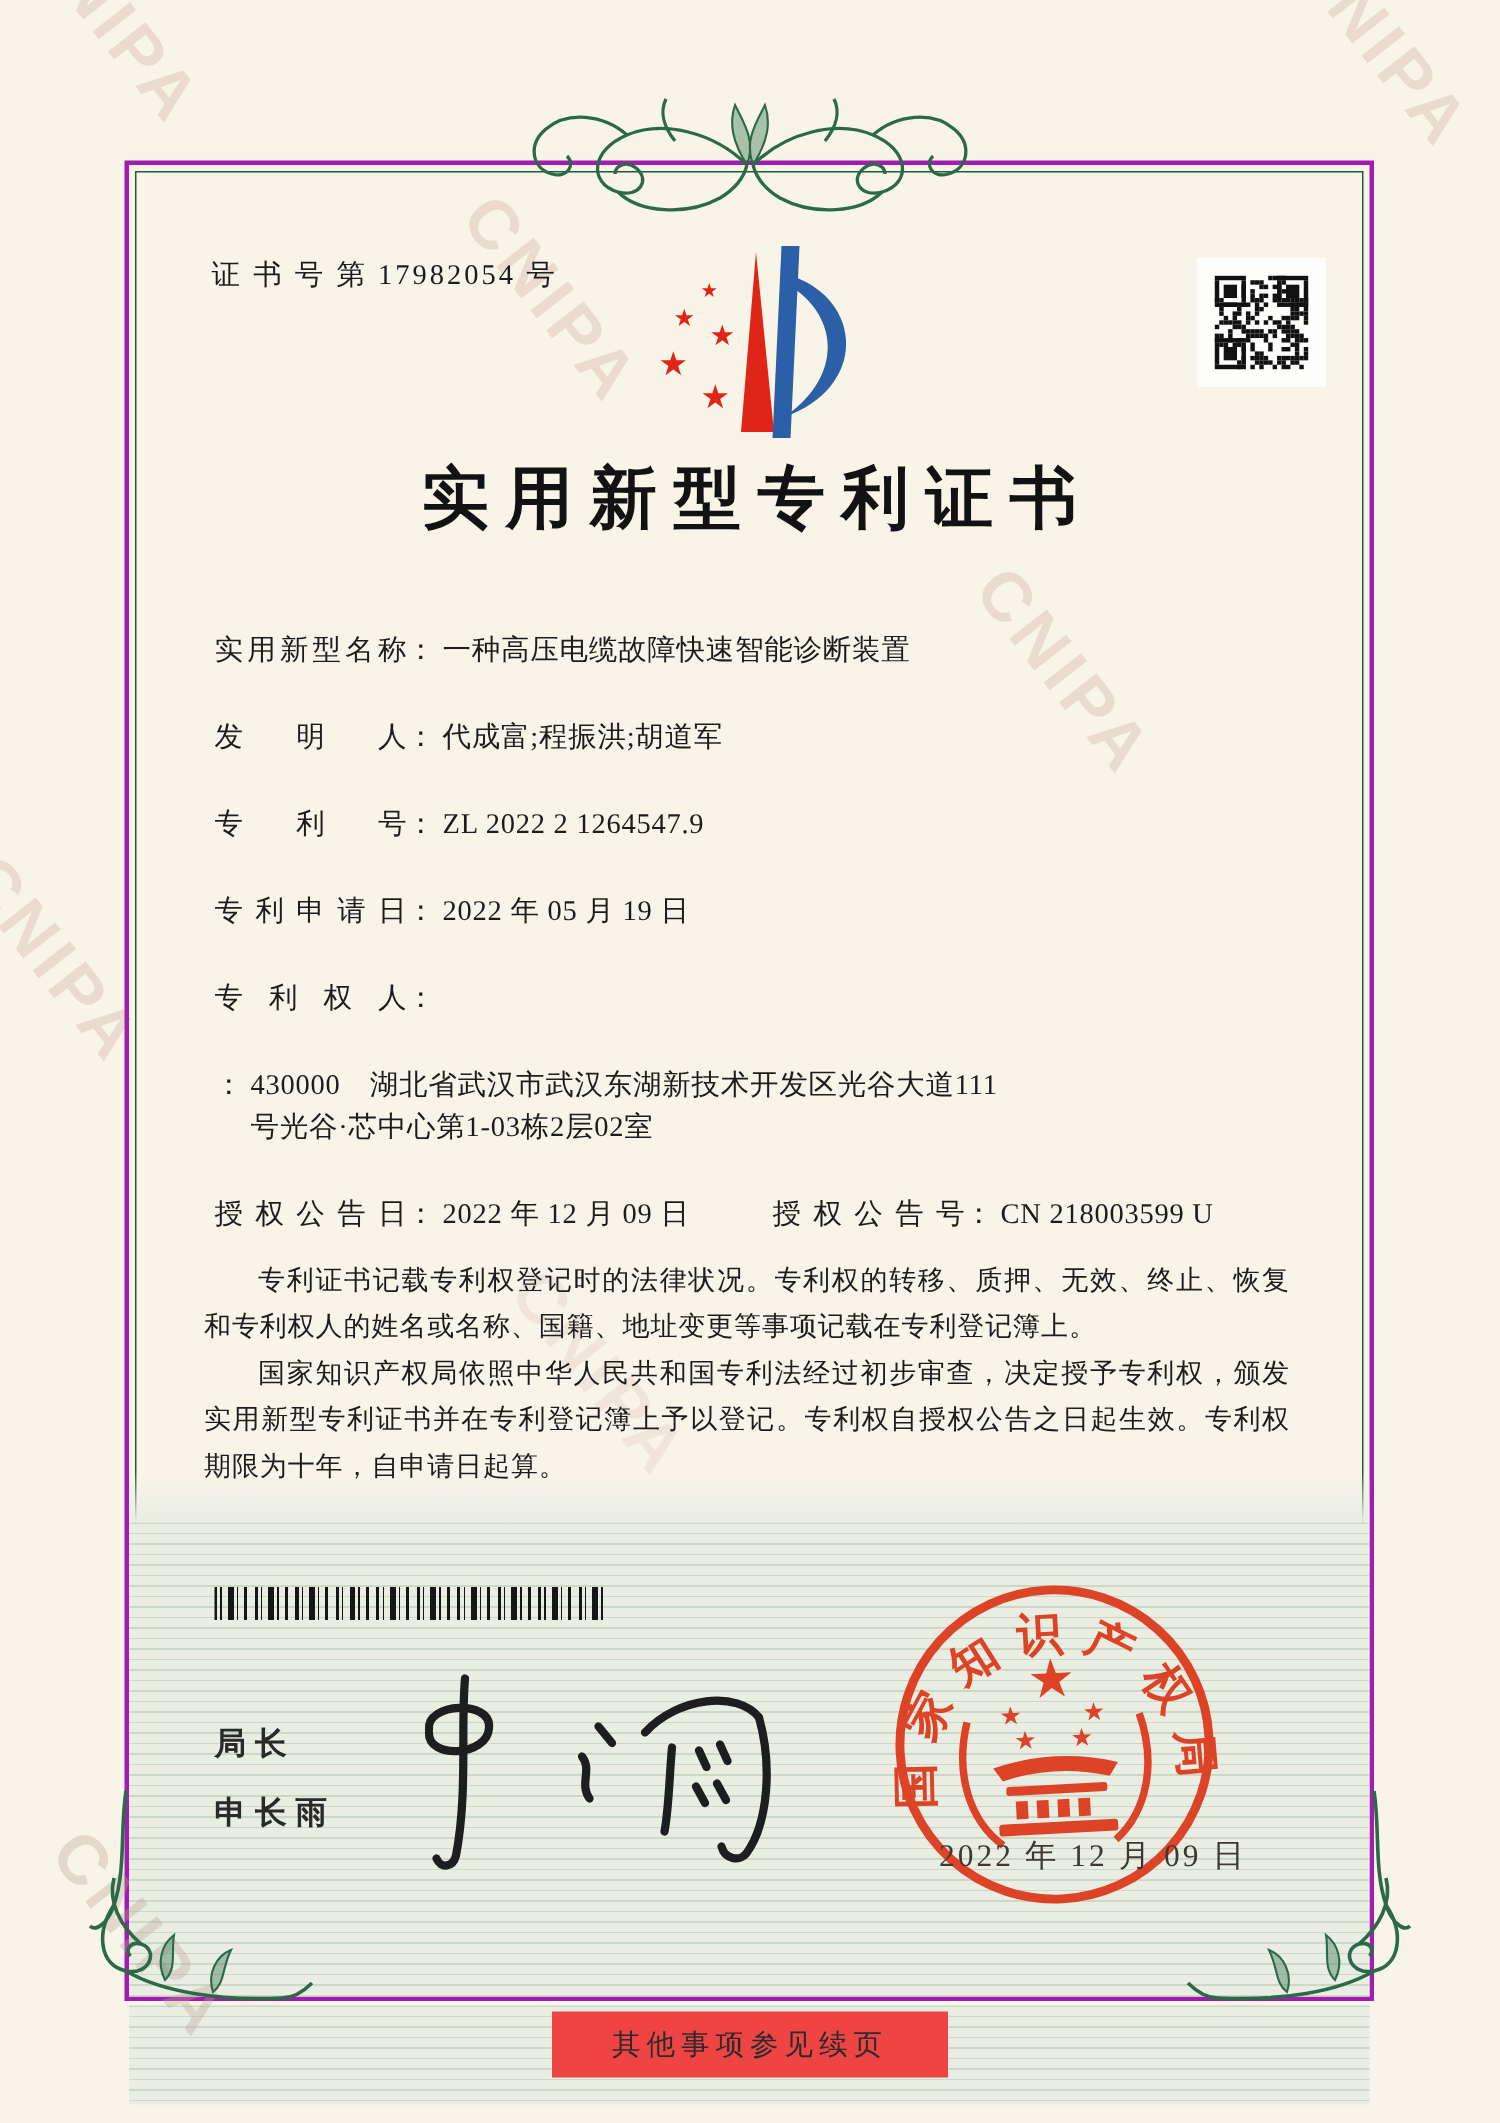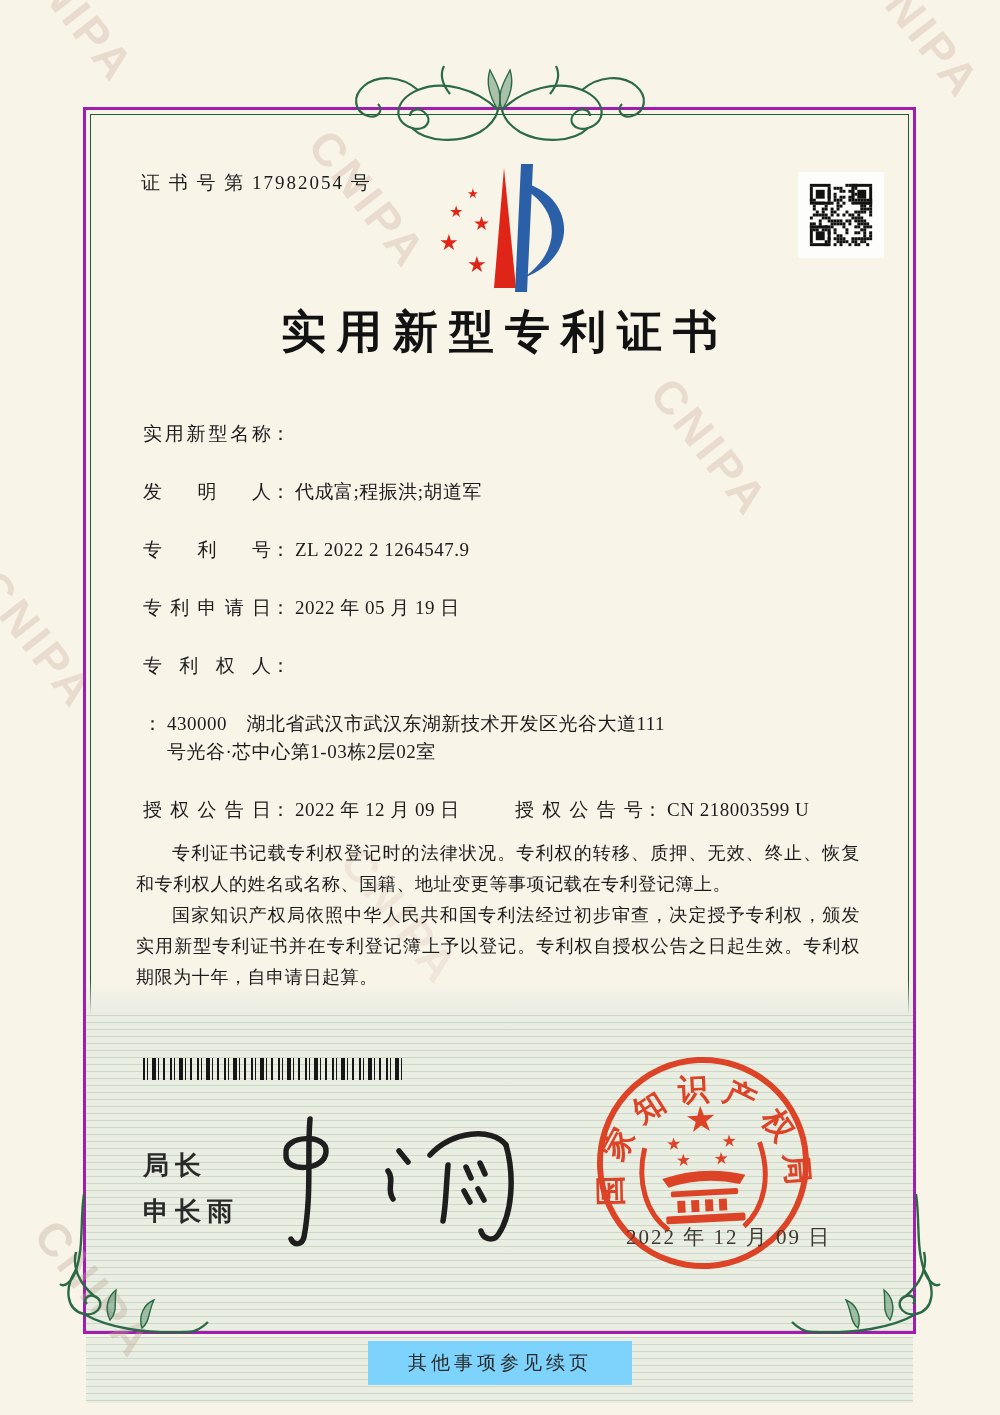--- a/index.html
+++ b/index.html
@@ -79,34 +79,34 @@
   
   .barcode{position:absolute;left:57px;top:948px;width:262px;height:22px;
     background:repeating-linear-gradient(90deg,
       #161616 0 2px, transparent 2px 4px,
       #161616 4px 5px, transparent 5px 9px,
       #161616 9px 13px, transparent 13px 15px,
       #161616 15px 16px, transparent 16px 20px,
       #161616 20px 22px, transparent 22px 27px);
   }
   .signer{position:absolute;left:57px;font-family:"Liberation Sans","DejaVu Sans",sans-serif;
-    font-size:26px;font-weight:bold;letter-spacing:6px;color:#2a2a2a;}
+    font-size:21px;font-weight:bold;letter-spacing:6px;color:#2a2a2a;}
   .signer.t1{top:1038px;}
   .signer.t2{top:1084px;}
   .sig-svg{position:absolute;left:178px;top:995px;}
   .seal{position:absolute;left:508px;top:944px;width:218px;height:218px;transform:rotate(-3deg);opacity:0.95;}
   .seal-date{
     position:absolute;left:540px;top:1113px;width:230px;z-index:4;
     font-size:21px;letter-spacing:2px;color:#3d3831;white-space:nowrap;
   }
   .page-info{position:absolute;left:0;right:0;top:1180px;text-align:center;font-size:17px;letter-spacing:2px;}
   
   .note-box{
     position:absolute;left:50%;top:1341px;transform:translateX(-50%);
-    background:#7dd3fc;padding:9px 40px;z-index:6;
+    background:#ef4444;padding:9px 40px;z-index:6;
   }
   .note-box span{font-size:19px;letter-spacing:4px;color:#2b2b2b;}
   
   .orn{position:absolute;z-index:6;pointer-events:none;}
   .orn-top{left:330px;top:58px;}
   .orn-bl{left:50px;top:1192px;}
   .orn-br{left:790px;top:1192px;transform:scaleX(-1);}
   .seal-text-style{
     font-family:"Liberation Serif","DejaVu Serif",serif;font-weight:bold;
     font-size:31px;letter-spacing:12px;fill:#dd3a1c;
@@ -338,20 +338,21 @@
       <rect x="10" y="19" width="1" height="5" fill="#111"></rect>
       <rect x="6" y="20" width="3" height="3" fill="#111"></rect>
     </svg>
 
   <div class="doc-title">实用新型专利证书</div>
 
   <div class="fields">
     <div class="frow">
       <span class="flabel">实用新型名称</span>
         <span class="fcolon">：</span>
+      <span class="fvalue">一种高压电缆故障快速智能诊断装置</span>
     </div>
     <div class="frow">
       <span class="flabel">发明人</span>
         <span class="fcolon">：</span>
       <span class="fvalue">代成富;程振洪;胡道军</span>
     </div>
     <div class="frow">
       <span class="flabel">专利号</span>
         <span class="fcolon">：</span>
       <span class="fvalue">ZL 2022 2 1264547.9</span>

